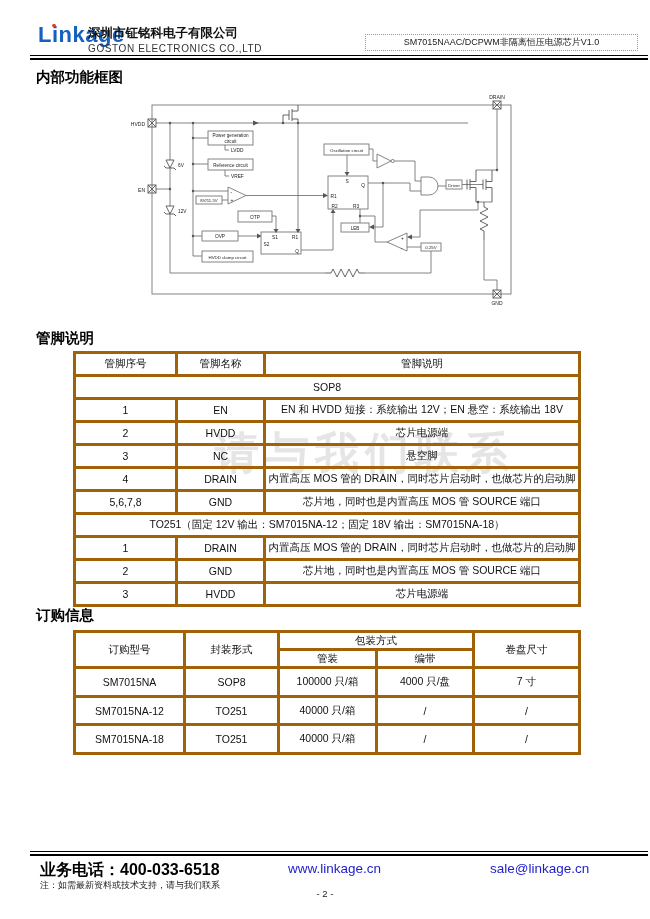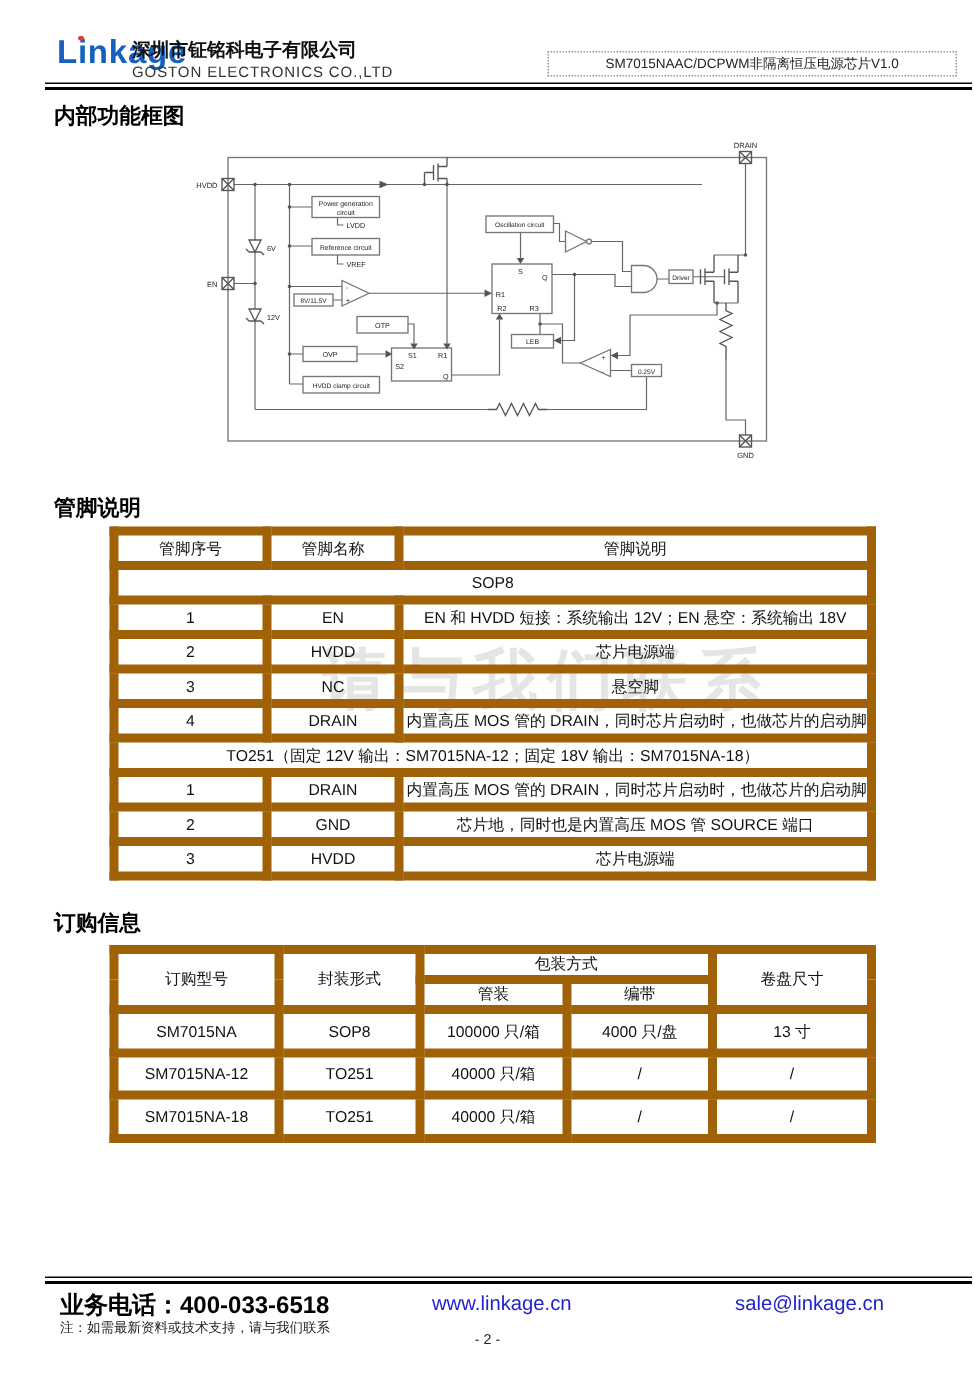--- a/index.html
+++ b/index.html
@@ -20,21 +20,21 @@
   
   .diag text{fill:#222;font-family:"Liberation Sans","DejaVu Sans",sans-serif;}
   .diag .bx{fill:#ffffff;stroke:#777;stroke-width:0.9;}
   .diag .wr{stroke:#666;stroke-width:0.8;fill:none;}
   .diag .sym{stroke:#555;stroke-width:0.9;fill:none;}
   .diag .dot{fill:#555;}
   .diag .ah{fill:#555;}
   
   table{border-collapse:collapse;table-layout:fixed;}
   .dtab{width:505px;font-size:10.5px;color:#111;}
-  .dtab td{border:6px solid #a16207;text-align:center;vertical-align:middle;padding:0 2px;
+  .dtab td{border:3px solid #a16207;text-align:center;vertical-align:middle;padding:0 2px;
            overflow:hidden;white-space:nowrap;}
   .dtab{border:2px solid #333;}
   .watermark{font-size:44px;font-weight:bold;color:rgba(160,160,160,0.28);
              letter-spacing:6px;pointer-events:none;}
   
   .foot-phone{font-size:16px;font-weight:bold;color:#000;}
   .foot-note{font-size:9px;color:#222;}
   .foot-link{font-size:13.5px;color:#2222cc;}
   .foot-page{font-size:9.5px;color:#222;}
 </style>
@@ -254,20 +254,25 @@
     <td>3</td>
     <td>NC</td>
     <td>悬空脚</td>
   </tr>
   <tr style="height:23px">
     <td>4</td>
     <td>DRAIN</td>
     <td>内置高压 MOS 管的 DRAIN，同时芯片启动时，也做芯片的启动脚</td>
   </tr>
   <tr style="height:23px">
+    <td>5,6,7,8</td>
+    <td>GND</td>
+    <td>芯片地，同时也是内置高压 MOS 管 SOURCE 端口</td>
+  </tr>
+  <tr style="height:23px">
     <td colspan="3">TO251（固定 12V 输出：SM7015NA-12；固定 18V 输出：SM7015NA-18）</td>
   </tr>
   <tr style="height:23px">
     <td>1</td>
     <td>DRAIN</td>
     <td>内置高压 MOS 管的 DRAIN，同时芯片启动时，也做芯片的启动脚</td>
   </tr>
   <tr style="height:23px">
     <td>2</td>
     <td>GND</td>
@@ -300,21 +305,21 @@
   </tr>
   <tr style="height:18px">
     <td>管装</td>
     <td>编带</td>
   </tr>
   <tr style="height:29px">
     <td>SM7015NA</td>
     <td>SOP8</td>
     <td>100000 只/箱</td>
     <td>4000 只/盘</td>
-    <td>13 寸</td>
+    <td>7 寸</td>
   </tr>
   <tr style="height:28px">
     <td>SM7015NA-12</td>
     <td>TO251</td>
     <td>40000 只/箱</td>
     <td>/</td>
     <td>/</td>
   </tr>
   <tr style="height:29px">
     <td>SM7015NA-18</td>

